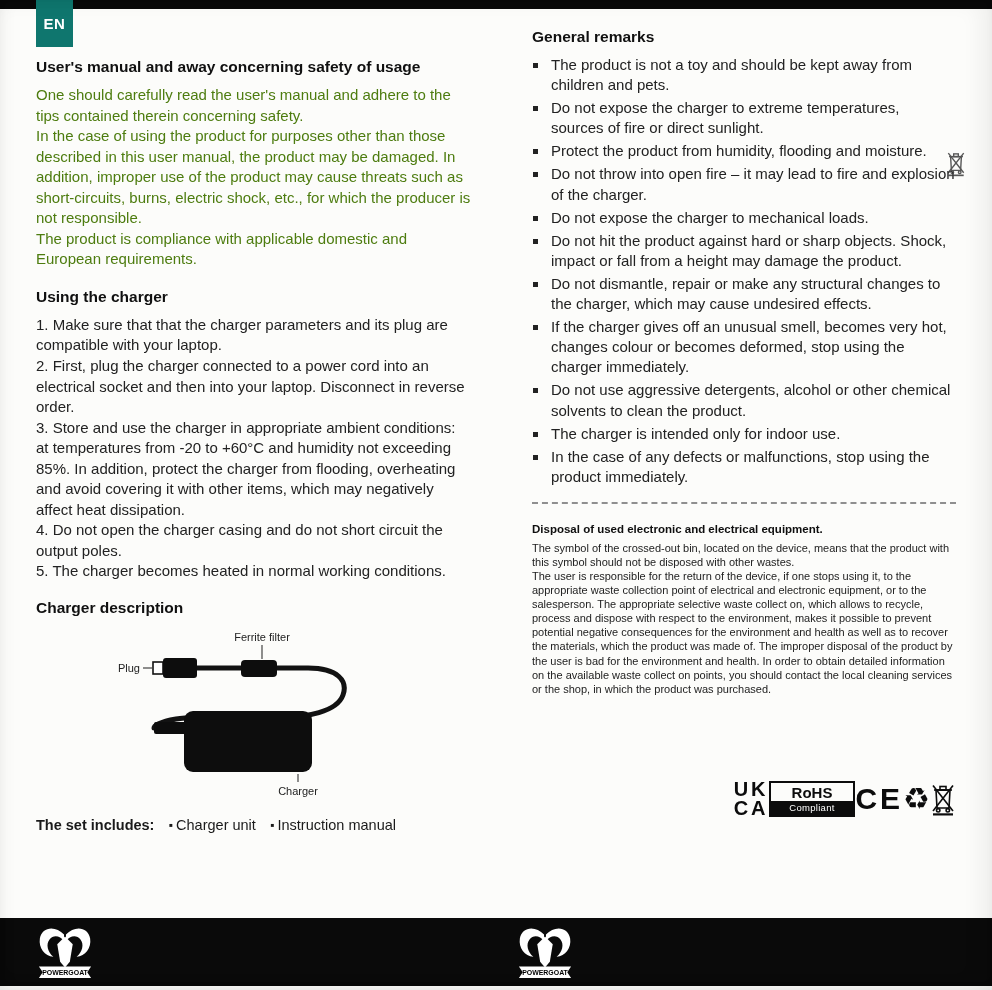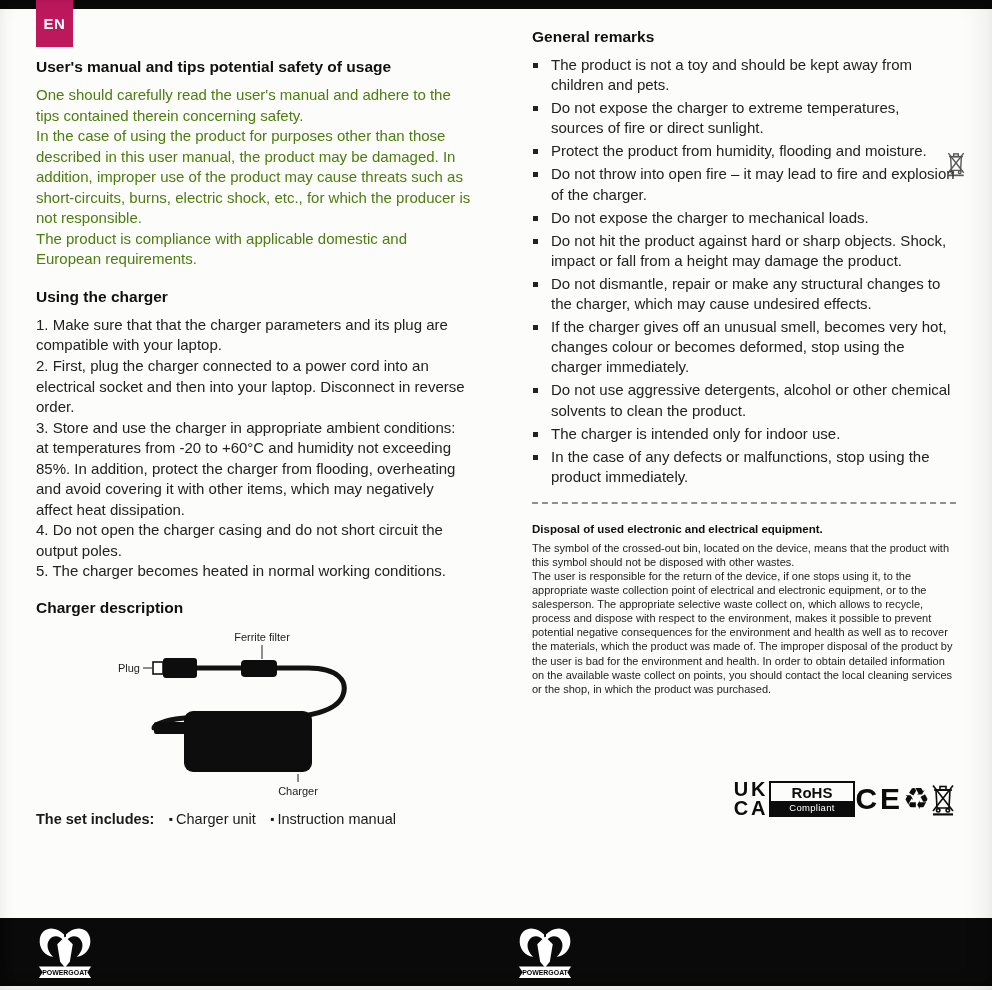--- a/index.html
+++ b/index.html
@@ -2,21 +2,21 @@
 <html><head>
 <meta charset="utf-8">
 <style>
   * { margin:0; padding:0; box-sizing:border-box; }
   html,body { width:992px; }
   body { font-family:"Liberation Sans", sans-serif; background:#e9e9e7; }
   .page { position:relative; width:992px; height:990px; background:#fcfcfa; overflow:hidden; color:#1e1e1e; }
   .page::after { content:""; position:absolute; inset:0; pointer-events:none;
     box-shadow: inset -10px 0 22px rgba(0,0,0,0.06), inset 6px 0 14px rgba(0,0,0,0.03), inset 0 -3px 8px rgba(0,0,0,0.03); }
   .top-strip { position:absolute; top:0; left:0; width:100%; height:9px; background:#0a0a0a; }
-  .lang-badge { position:absolute; top:0; left:36px; width:37px; height:47px; background:#be185d; color:#fff;
+  .lang-badge { position:absolute; top:0; left:36px; width:37px; height:47px; background:#0f766e; color:#fff;
     display:flex; align-items:center; justify-content:center; font-weight:bold; font-size:15px; letter-spacing:.5px; }
 
   .col { position:absolute; }
   .col.left  { left:36px;  top:58px; width:436px; }
   .col.right { left:532px; top:28px; width:424px; }
 
   h2 { font-size:15.5px; font-weight:bold; color:#101010; }
   .body { font-size:15px; line-height:1.37; color:#4d7c0f; margin-top:9px; }
   .pre { white-space:pre-line; }
   .steps { margin-top:9px; }
@@ -24,21 +24,21 @@
   .h-using { margin-top:18px; }
   .h-desc  { margin-top:17px; }
 
   .diagram { display:block; margin-top:10px; }
   .diagram text { font-family:"Liberation Sans", sans-serif; font-size:11px; fill:#222; }
   .dthin { stroke:#444; stroke-width:1.2; }
   .cable { stroke:#121212; stroke-width:5; fill:none; stroke-linecap:round; }
   .dfill { fill:#0d0d0d; }
   .dwhite { fill:#fff; stroke:#121212; stroke-width:1.6; }
 
-  .inc { margin-top:9px; font-size:14.5px; color:#1a1a1a; }
+  .inc { margin-top:15px; font-size:14.5px; color:#1a1a1a; }
   .inc b { font-weight:bold; }
   .inc-item { margin-left:10px; }
   .inc-item::before { content:"▪ "; font-size:12px; position:relative; top:-1px; }
 
   ul.remarks { list-style:square; padding-left:17px; margin-top:9px; font-size:15px; line-height:1.34; color:#222; }
   ul.remarks li { margin-bottom:3px; padding-left:2px; }
 
   .dashes { border:none; border-top:2px dashed #8f8f8f; margin-top:15px; }
   .h-disposal { font-size:11.5px; font-weight:bold; color:#0f0f0f; margin-top:19px; }
   .small-body { font-size:11px; line-height:1.28; color:#222; margin-top:6px; }
@@ -63,21 +63,21 @@
 <body>
 
 <div class="page">
 
   <div class="top-strip"></div>
   <div class="lang-badge">
     <span>EN</span>
   </div>
 
   <div class="col left">
-    <h2>User's manual and tips potential safety of usage</h2>
+    <h2>User's manual and away concerning safety of usage</h2>
     <p class="body pre">One should carefully read the user's manual and adhere to the tips contained therein concerning safety.
 In the case of using the product for purposes other than those described in this user manual, the product may be damaged. In addition, improper use of the product may cause threats such as short-circuits, burns, electric shock, etc., for which the producer is not responsible.
 The product is compliance with applicable domestic and European requirements.</p>
 
     <h2 class="h-using">Using the charger</h2>
     <div class="steps">
       <p>1. Make sure that that the charger parameters and its plug are compatible with your laptop.</p>
       <p>2. First, plug the charger connected to a power cord into an electrical socket and then into your laptop. Disconnect in reverse order.</p>
       <p>3. Store and use the charger in appropriate ambient conditions: at temperatures from -20 to +60°C and humidity not exceeding 85%. In addition, protect the charger from flooding, overheating and avoid covering it with other items, which may negatively affect heat dissipation.</p>
       <p>4. Do not open the charger casing and do not short circuit the output poles.</p>

